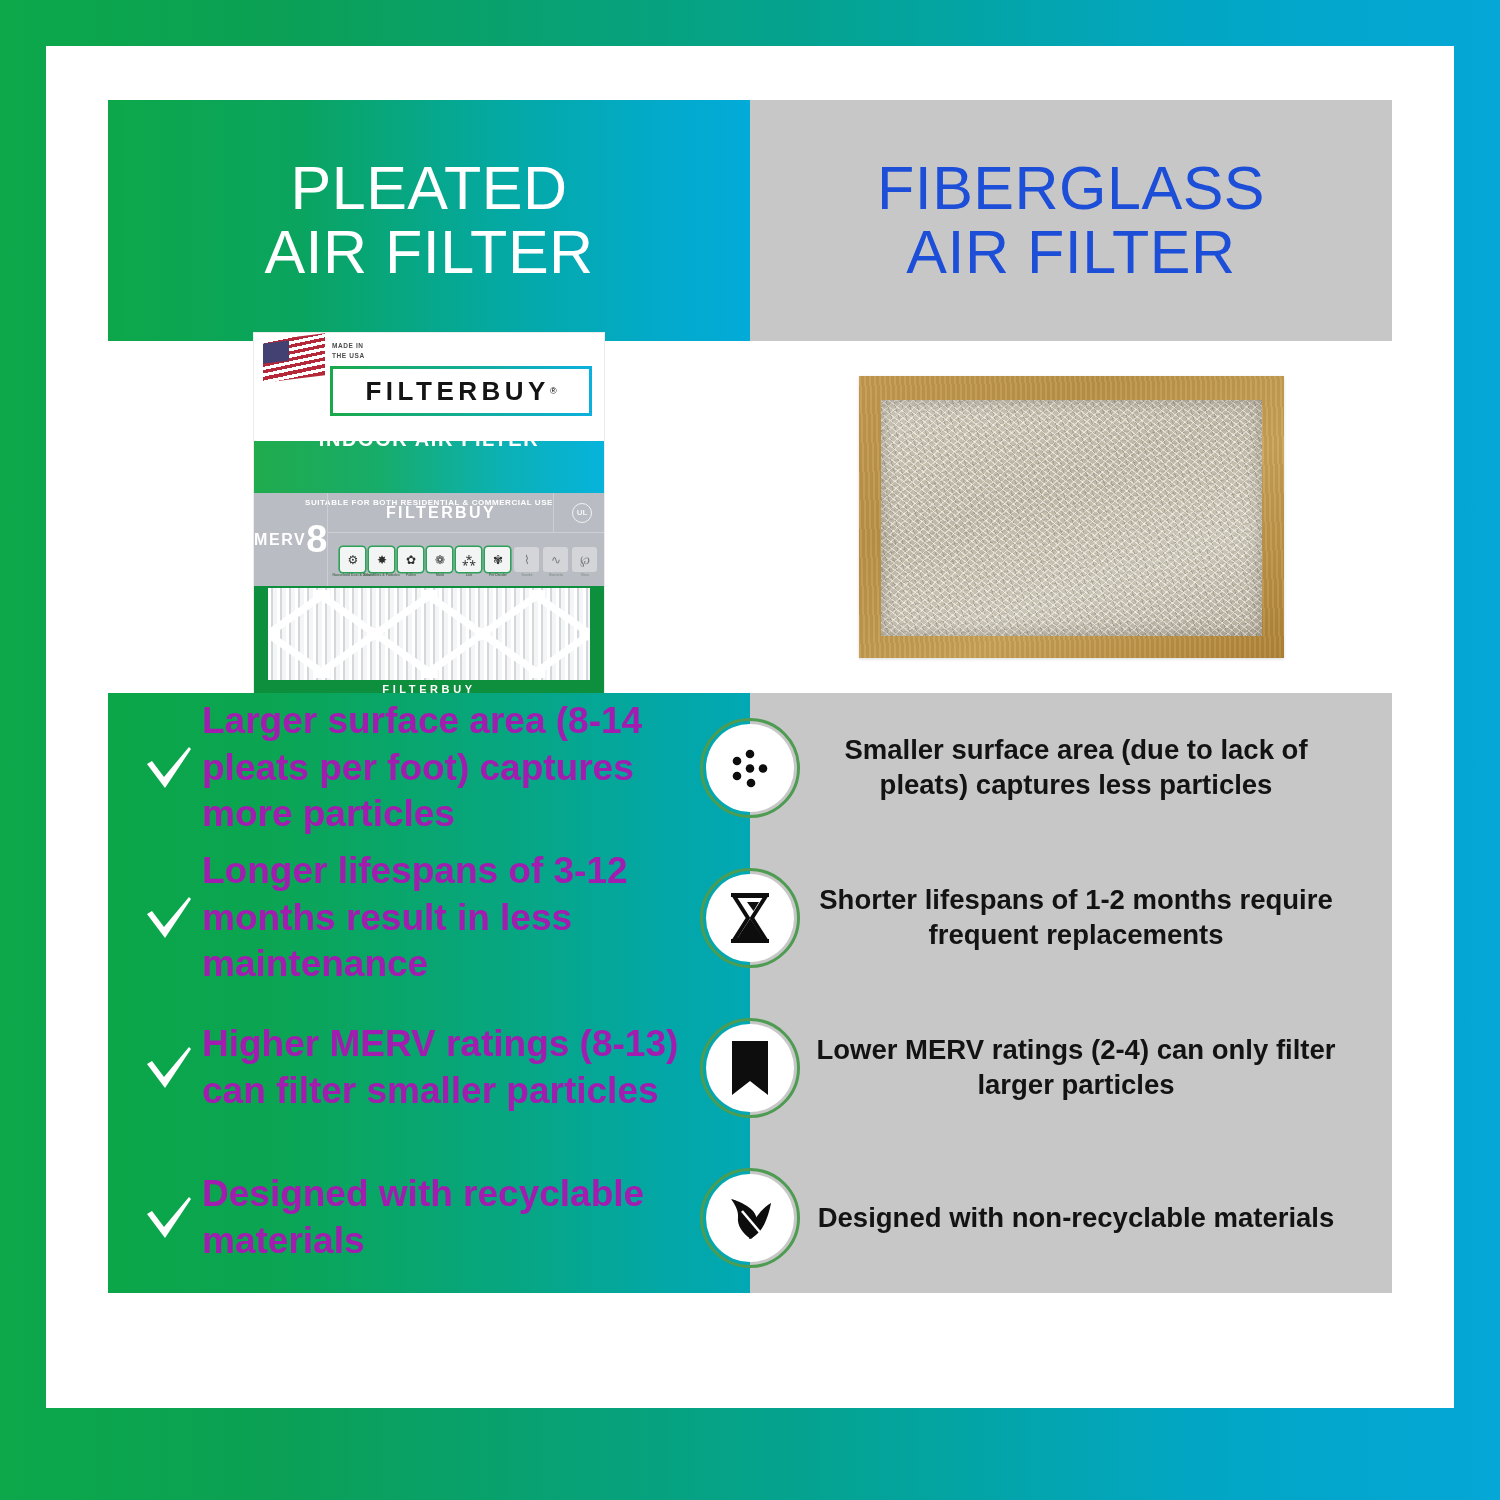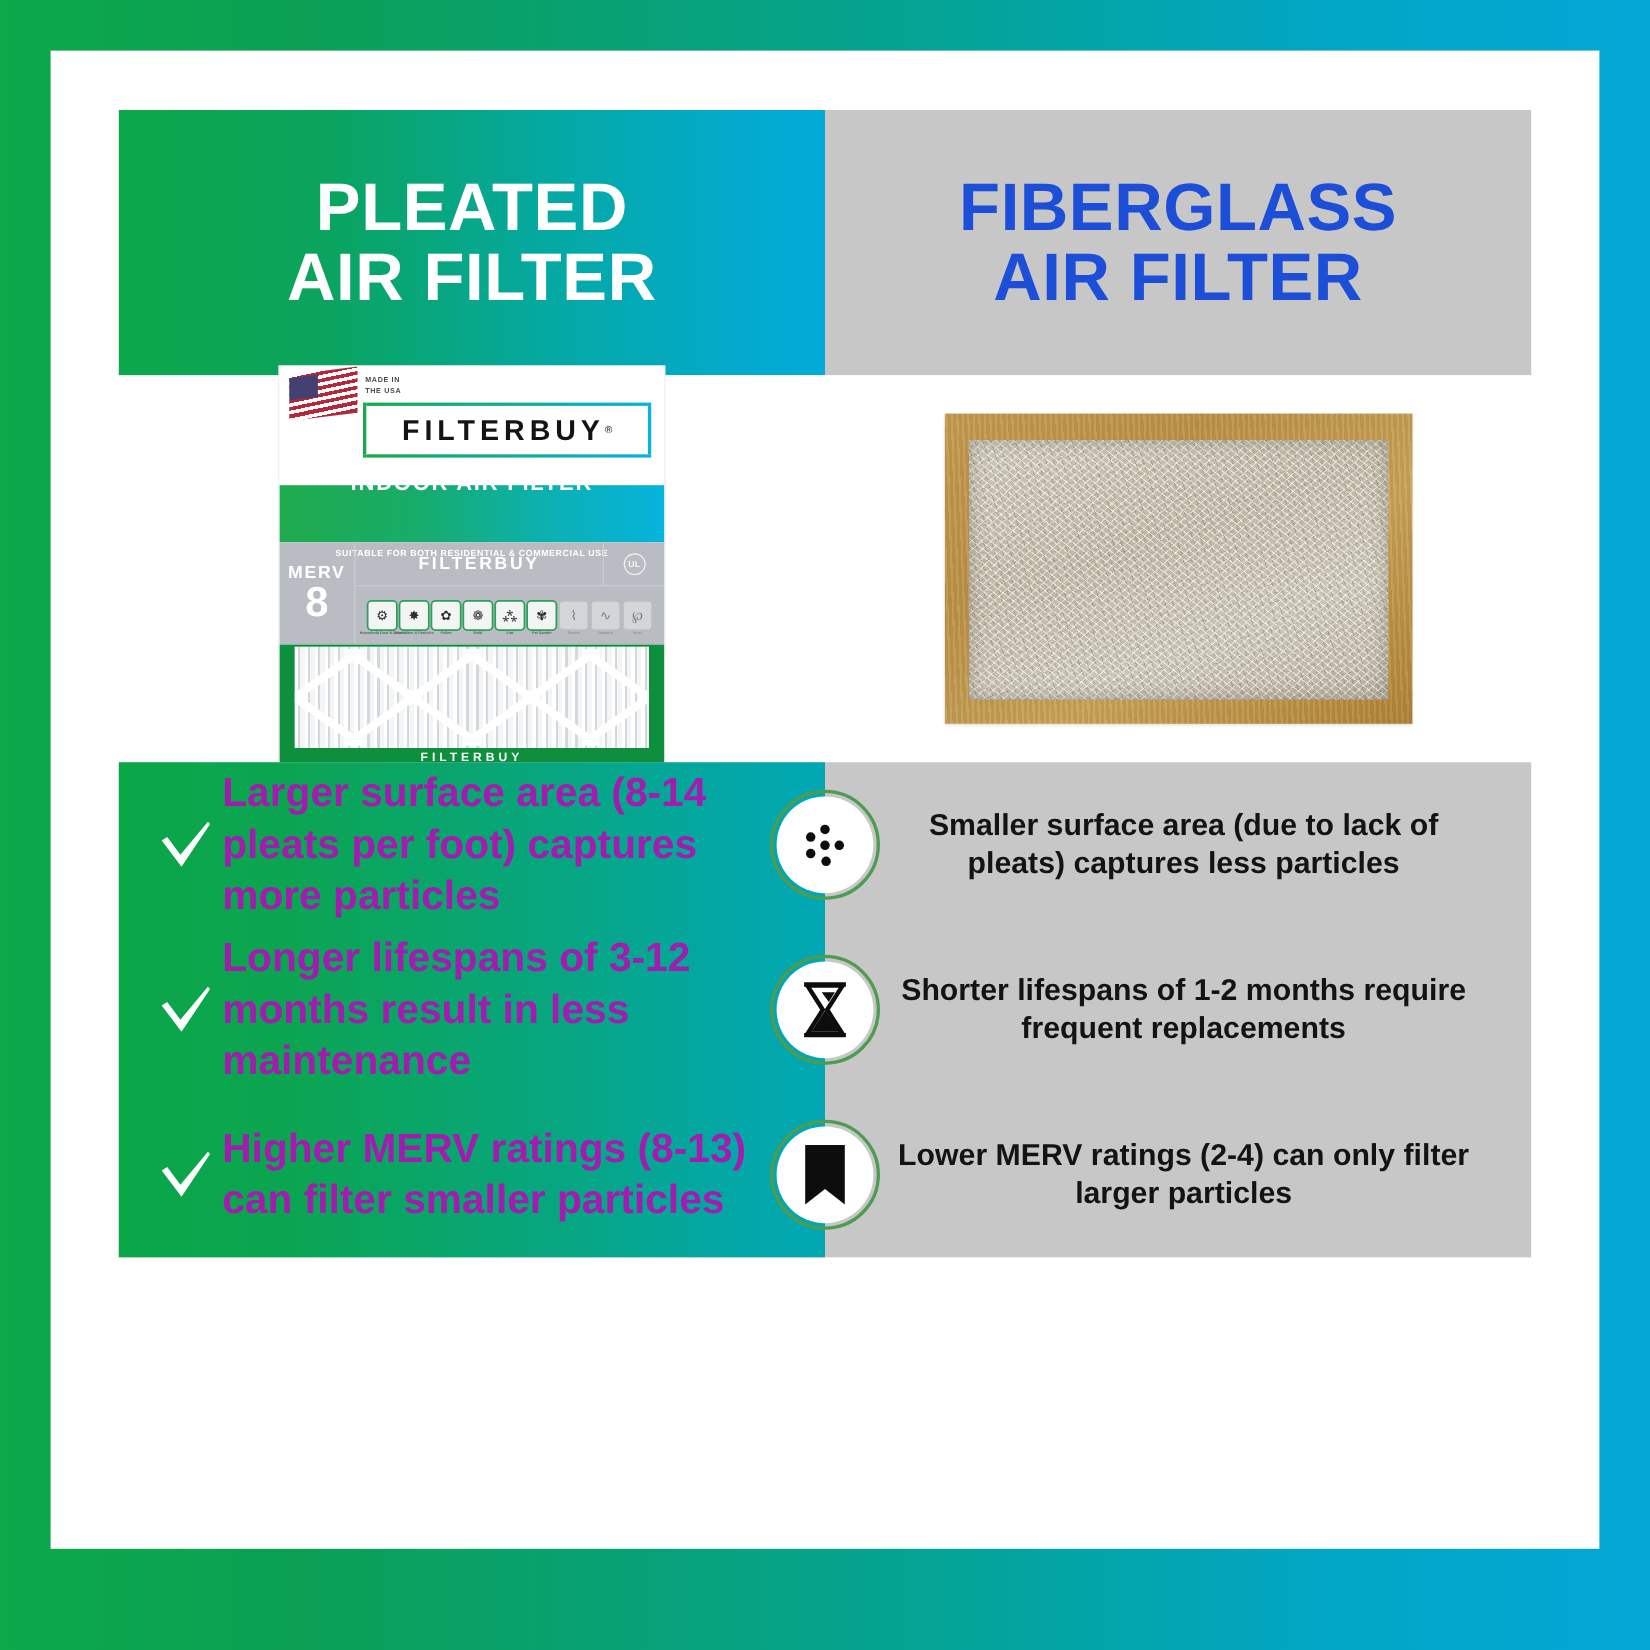--- a/index.html
+++ b/index.html
@@ -27,21 +27,21 @@
   .head {
     flex:0 0 50%;
     display:flex; align-items:center; justify-content:center;
     text-align:center;
   }
   .head-left {
     background:linear-gradient(90deg,#0DA74A 0%,#0AA45F 30%,#04A9A4 62%,#03AACD 88%,#02ABD8 100%);
   }
   .head-right { background:#c7c7c7; }
   .head h2 {
-    font-size:61px; font-weight:bold; line-height:1.04;
+    font-size:61px; font-weight:normal; line-height:1.04;
     letter-spacing:0.5px;
   }
   .head-left h2 { color:#ffffff; }
   .head-right h2 { color:#1d4ed8; }
 
   
   .products { display:flex; height:352px; background:#ffffff; }
   .prod-cell { flex:0 0 50%; display:flex; align-items:center; justify-content:center; }
 
   
@@ -87,21 +87,21 @@
     background:linear-gradient(90deg,#20ab4d 0%,#17ac68 35%,#0bb1b6 72%,#06b3dc 100%);
     display:flex; flex-direction:column; align-items:center; justify-content:center;
     color:#fff;
     gap:45px;
   }
   .pb-green .l1 { font-size:20px; font-weight:bold; letter-spacing:1.6px; }
   .pb-green .l2 { font-size:8px; font-weight:bold; letter-spacing:.55px; margin-top:2px; }
 
   .pb-gray { height:93px; background:#b9bcc2; display:flex; }
   .pb-merv {
-    width:78px; display:flex; flex-direction:column;
+    width:78px; display:flex; flex-direction:row;
     align-items:center; justify-content:center; color:#fff;
     border-right:1px solid #cbced3;
   }
   .pb-merv .m-lab { font-size:16px; font-weight:bold; letter-spacing:1.6px; }
   .pb-merv .m-num { font-size:38px; font-weight:bold; line-height:.95; }
   .pb-right { flex:1; display:flex; flex-direction:column; }
   .pb-std {
     height:40px; display:flex; align-items:center; border-bottom:1px solid #cbced3;
   }
   .pb-std .std-txt {
@@ -414,18 +414,40 @@
                 <div class="txt-right">Lower MERV ratings (2-4) can only filter larger particles</div>
               </div>
               <div class="badge">
                 <div class="badge-in">
                   <svg width="44" height="58" viewBox="0 0 44 58">
                     <path d="M4,2 H40 V56 L22,42 L4,56 Z" fill="#0d0d0d"></path>
                   </svg>
                 </div>
               </div>
             </div>
+            <div class="row">
+              <div class="cell cell-left">
+                <div class="check">
+                  <svg viewBox="0 0 52 52" aria-hidden="true">
+                    <path d="M4,22 L9,19 L21,35 L46,5 L48,7 L22,46 Z" fill="#ffffff"></path>
+                  </svg>
+                </div>
+                <div class="txt-left">Designed with recyclable materials</div>
+              </div>
+              <div class="cell">
+                <div class="txt-right">Designed with non-recyclable materials</div>
+              </div>
+              <div class="badge">
+                <div class="badge-in">
+                  <svg width="56" height="54" viewBox="0 0 56 54">
+                    <path d="M9,8 C9,8 22,11 30,19 C38,27 38,42 29,48 C20,42 15,34 16,26 C17,18 9,8 9,8 Z" fill="#0d0d0d"></path>
+                    <path d="M49,12 C49,12 46,30 38,40 C33,46 27,48 27,48 C27,48 30,32 36,24 C42,16 49,12 49,12 Z" fill="#0d0d0d"></path>
+                    <path d="M20,20 L42,46" stroke="#ffffff" stroke-width="2.6" fill="none"></path>
+                  </svg>
+                </div>
+              </div>
+            </div>
           </div>
       </div>
 
     </div>
   </div>
 </div>
 
 </body></html>

